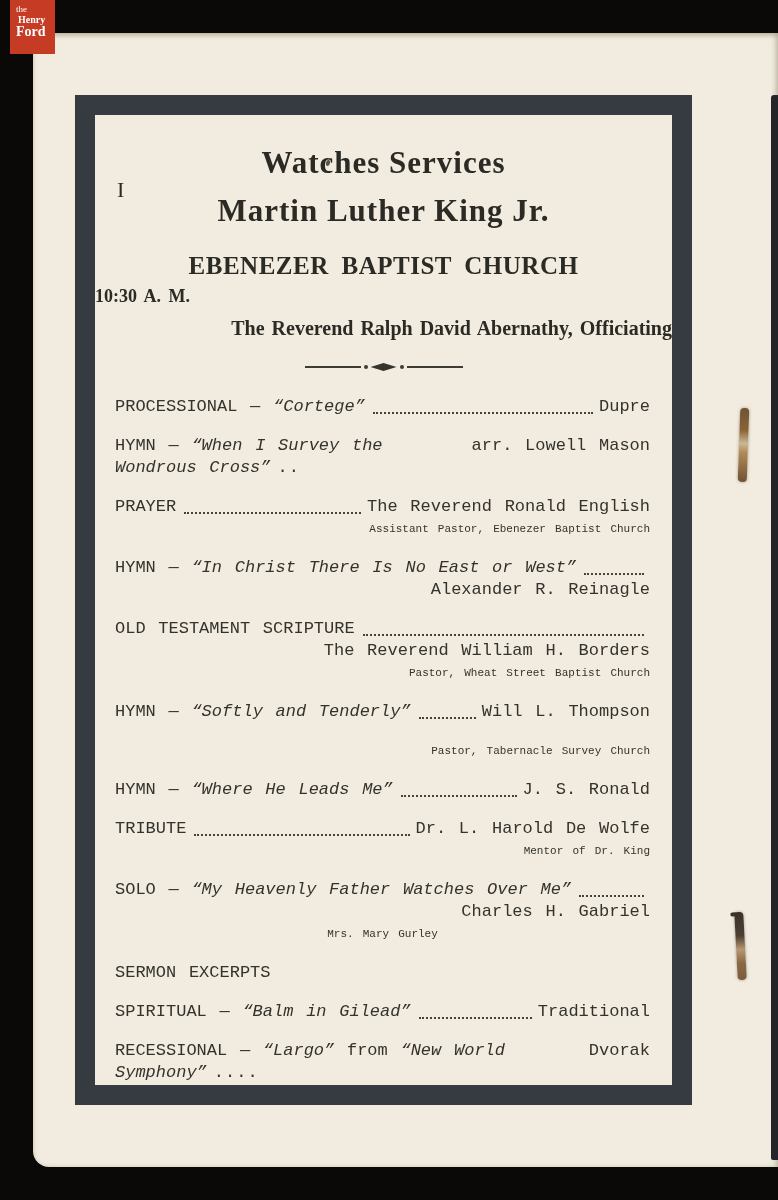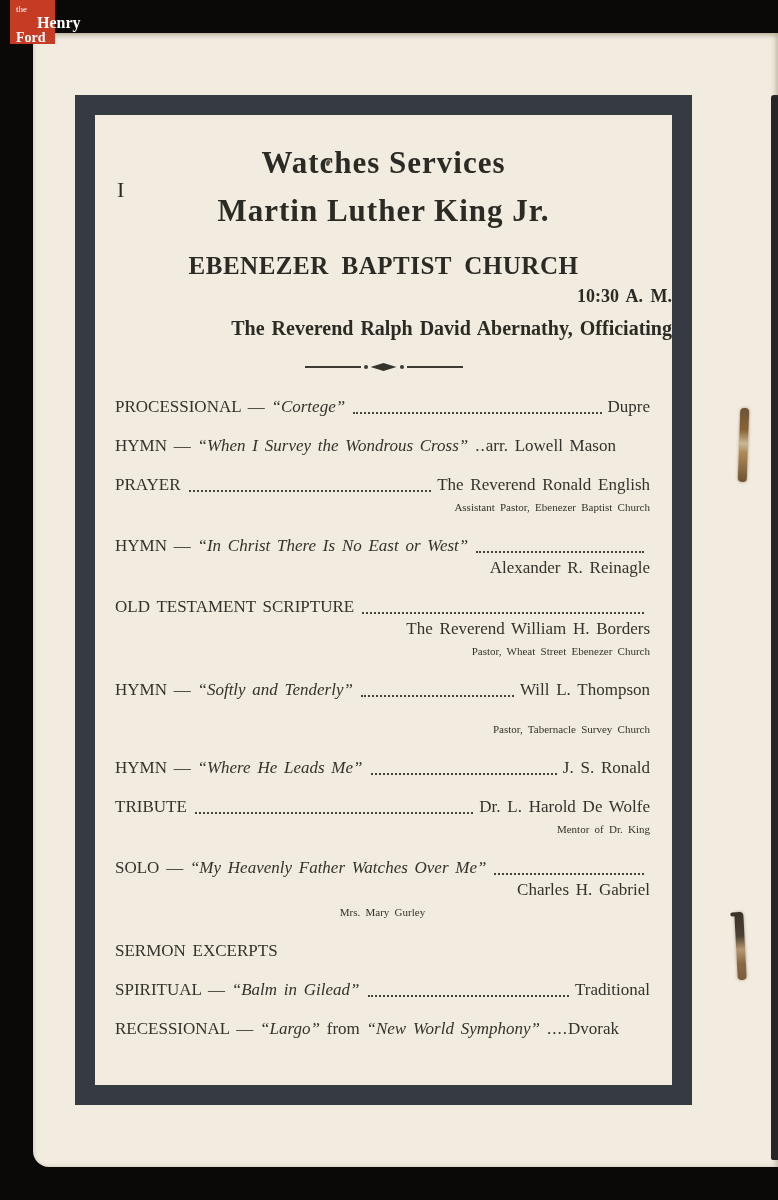--- a/index.html
+++ b/index.html
@@ -12,49 +12,49 @@
   
   .page{position:absolute;left:33px;top:33px;width:745px;height:1134px;
     background:linear-gradient(90deg,#ebe5d4 0,#f2edе0 2%,var(--page) 8%,var(--page) 92%,#eae4d2 100%);
     background-color:var(--page);
     border-radius:6px 0 0 16px;
     box-shadow:inset 0 3px 4px rgba(125,112,80,.35), inset -3px 0 5px rgba(95,85,60,.22);}
   
   .edge-strip{position:absolute;left:771px;top:95px;width:7px;height:1065px;
     background:var(--strip);border-radius:3px 0 0 2px;}
   
-  .logo{position:absolute;left:10px;top:0;width:45px;height:44px;background:var(--red);
+  .logo{position:absolute;left:10px;top:0;width:45px;height:54px;background:var(--red);
     color:#fff;line-height:1;padding:5px 0 0 4px;box-sizing:border-box;}
   .logo .l1{font-size:9px;margin-left:2px;}
-  .logo .l2{font-size:16px;font-weight:bold;margin-left:23px;margin-top:1px;}
+  .logo .l2{font-size:10px;font-weight:bold;margin-left:4px;margin-top:1px;}
   .logo .l3{font-size:14px;font-weight:bold;margin-left:2px;margin-top:0;}
   
   .frame{position:absolute;left:75px;top:95px;width:617px;height:1010px;
     box-sizing:border-box;border:20px solid var(--frame);}
   .frame-inner{position:relative;width:100%;height:100%;color:var(--ink);}
   .pageno{position:absolute;left:22px;top:32px;font-size:22px;color:var(--ink-dark);}
   .speck{position:absolute;left:231px;top:15px;width:4px;height:6px;border-radius:50%;
     background:#56554e;transform:rotate(15deg);}
   .t1,.t2{font-weight:bold;text-align:center;font-size:31px;line-height:36px;
     color:var(--ink-dark);letter-spacing:1px;}
   .t1{margin:30px 0 0;}
   .t2{margin:12px 0 0;}
   .church{margin-top:24px;text-align:center;font-weight:bold;font-size:25px;
     line-height:26px;word-spacing:6px;letter-spacing:.5px;color:var(--ink-dark);}
-  .time{margin-top:5px;text-align:right;font-weight:bold;font-size:18px;
+  .time{margin-top:5px;text-align:left;font-weight:bold;font-size:18px;
     line-height:24px;word-spacing:3px;color:var(--ink-dark);}
   .officiant{margin-top:7px;text-align:right;font-weight:bold;font-size:20px;
     line-height:26px;word-spacing:2px;color:var(--ink-dark);}
   .divider{margin:22px auto 0;width:158px;height:8px;display:flex;align-items:center;}
   .divider .dline{flex:1;height:2px;background:#3c3b34;}
   .divider .ddot{width:4px;height:4px;border-radius:50%;background:#3c3b34;margin:0 3px;}
   .divider .ddiamond{width:26px;height:8px;background:#34332d;
     clip-path:polygon(0 50%,50% 0,100% 50%,50% 100%);}
   
-  .program{margin:25px 22px 0 20px;font-size:17px;color:var(--ink);word-spacing:2.5px;}
+  .program{margin:25px 22px 0 20px;font-size:17px;color:var(--ink);word-spacing:2.5px;font-family:Liberation Mono, monospace;}
   .prog-item{margin-bottom:17px;}
   .prog-line{display:flex;align-items:baseline;line-height:22px;}
   .prog-line.between{justify-content:flex-start;}
   .it{font-style:italic;}
   .ldr{margin-left:7px;letter-spacing:1px;}
   .dots{flex:1 1 auto;min-width:16px;border-bottom:2px dotted #45443b;
     margin:0 6px 4px 8px;align-self:flex-end;}
   .prog-right{white-space:nowrap;}
   .sub{line-height:22px;}
   .sub-r{text-align:right;}
@@ -134,21 +134,21 @@
               <span class="dots"></span>
             </div>
             <div class="sub sub-r">Alexander R. Reinagle</div>
           </div>
           <div class="prog-item">
             <div class="prog-line">
               <span class="prog-left"><span>OLD TESTAMENT SCRIPTURE</span></span>
               <span class="dots"></span>
             </div>
             <div class="sub sub-r">The Reverend William H. Borders</div>
-            <div class="sub sub-r small">Pastor, Wheat Street Ebenezer Church</div>
+            <div class="sub sub-r small">Pastor, Wheat Street Baptist Church</div>
           </div>
           <div class="prog-item">
             <div class="prog-line">
               <span class="prog-left"><span>HYMN — </span><span class="it">“Softly and Tenderly”</span></span>
               <span class="dots"></span>
               <span class="prog-right">Will L. Thompson</span>
             </div>
           </div>
           <div class="prog-item">
             <div class="sub sub-r small">Pastor, Tabernacle Survey Church</div>

